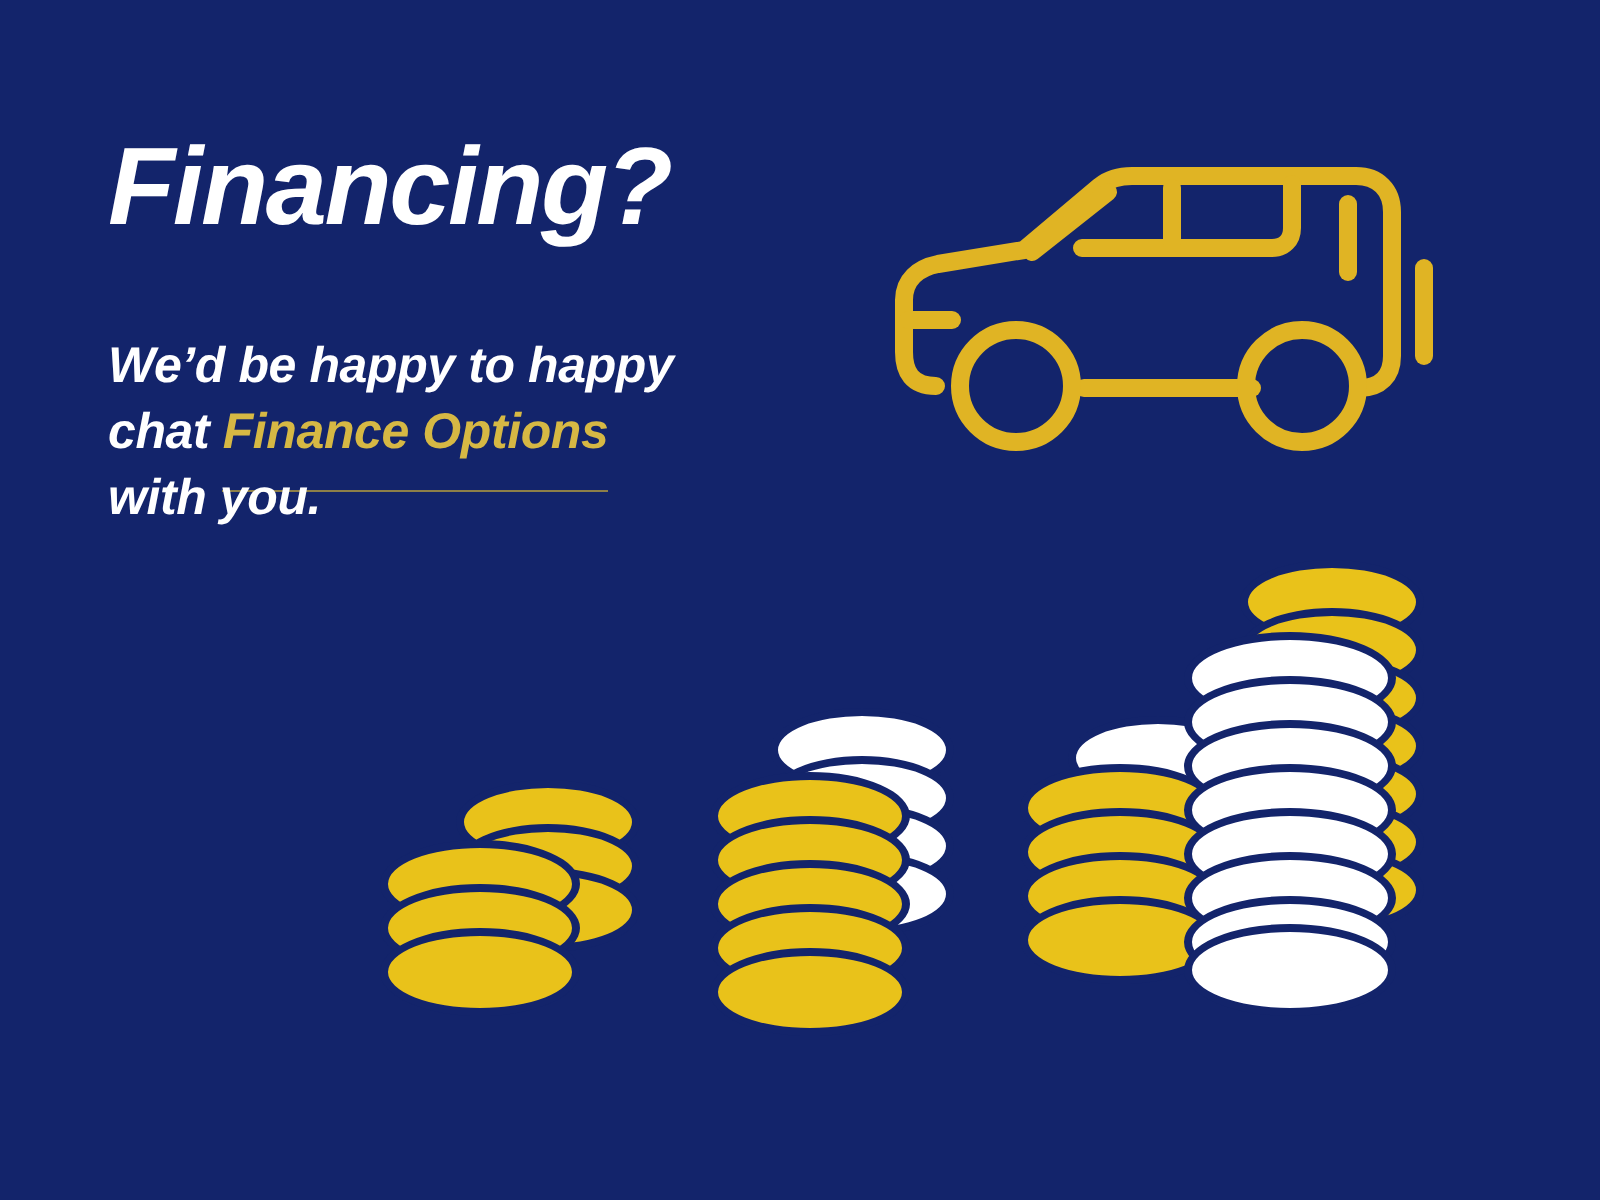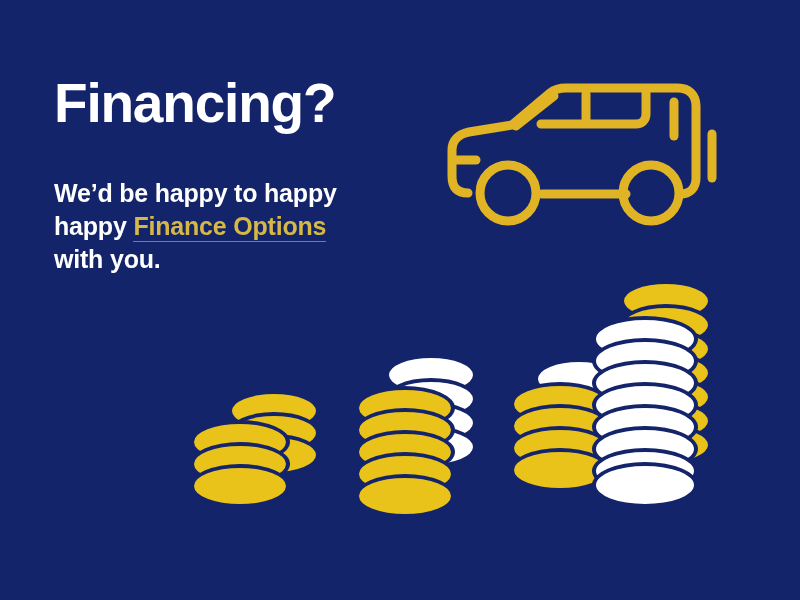--- a/index.html
+++ b/index.html
@@ -15,22 +15,23 @@
     overflow: hidden;
     background: #13246b;
     font-family: "Liberation Sans", sans-serif;
     -webkit-font-smoothing: antialiased;
   }
 
   
   #text-block {
     position: absolute;
     left: 54px;
-    top: 76px;
+    top: 66px;
     width: 360px;
+    font-style: italic;
   }
   #headline {
     margin: 0;
     font-size: 55px;
     line-height: 1.0;
     font-weight: bold;
     letter-spacing: -1.2px;
     color: #ffffff;
     white-space: nowrap;
   }
@@ -39,21 +40,21 @@
     padding-top: 46px;
     font-size: 25px;
     line-height: 1.32;
     font-weight: bold;
     color: #ffffff;
     letter-spacing: -0.2px;
   }
   .link-gold {
     color: #d6b844;
     border-bottom: 1px solid #8d7f48;
-    padding-bottom: 1px;
+    padding-bottom: 15px;
   }
 
   
   #car-icon {
     position: absolute;
     left: 446px;
     top: 78px;
     width: 276px;
     height: 152px;
   }
@@ -77,21 +78,21 @@
 </head>
 <body>
 
 <div id="stage" style="background: rgb(19, 36, 107);">
 
   <div id="text-block">
     <h1 id="headline">Financing?</h1>
 
     <p id="subcopy">
       <span>We’d be happy to happy</span><br>
-      <span>happy </span><span class="link-gold" style="color: rgb(214, 184, 68);">Finance Options</span><br>
+      <span>chat </span><span class="link-gold" style="color: rgb(214, 184, 68);">Finance Options</span><br>
       <span>with you.</span>
     </p>
   </div>
 
   <div id="car-icon">
     <svg viewBox="0 0 276 152" width="276" height="152" fill="none" stroke="#e0b424" stroke-width="9" stroke-linecap="round" stroke-linejoin="round">
 
       <path d="M22 115 C10 115 6 108 6 98 L6 72 C6 62 13 56 23 54
                L66 47 L104 15 C109 11 114 10 120 10
                L232 10 C243 10 250 17 250 28

